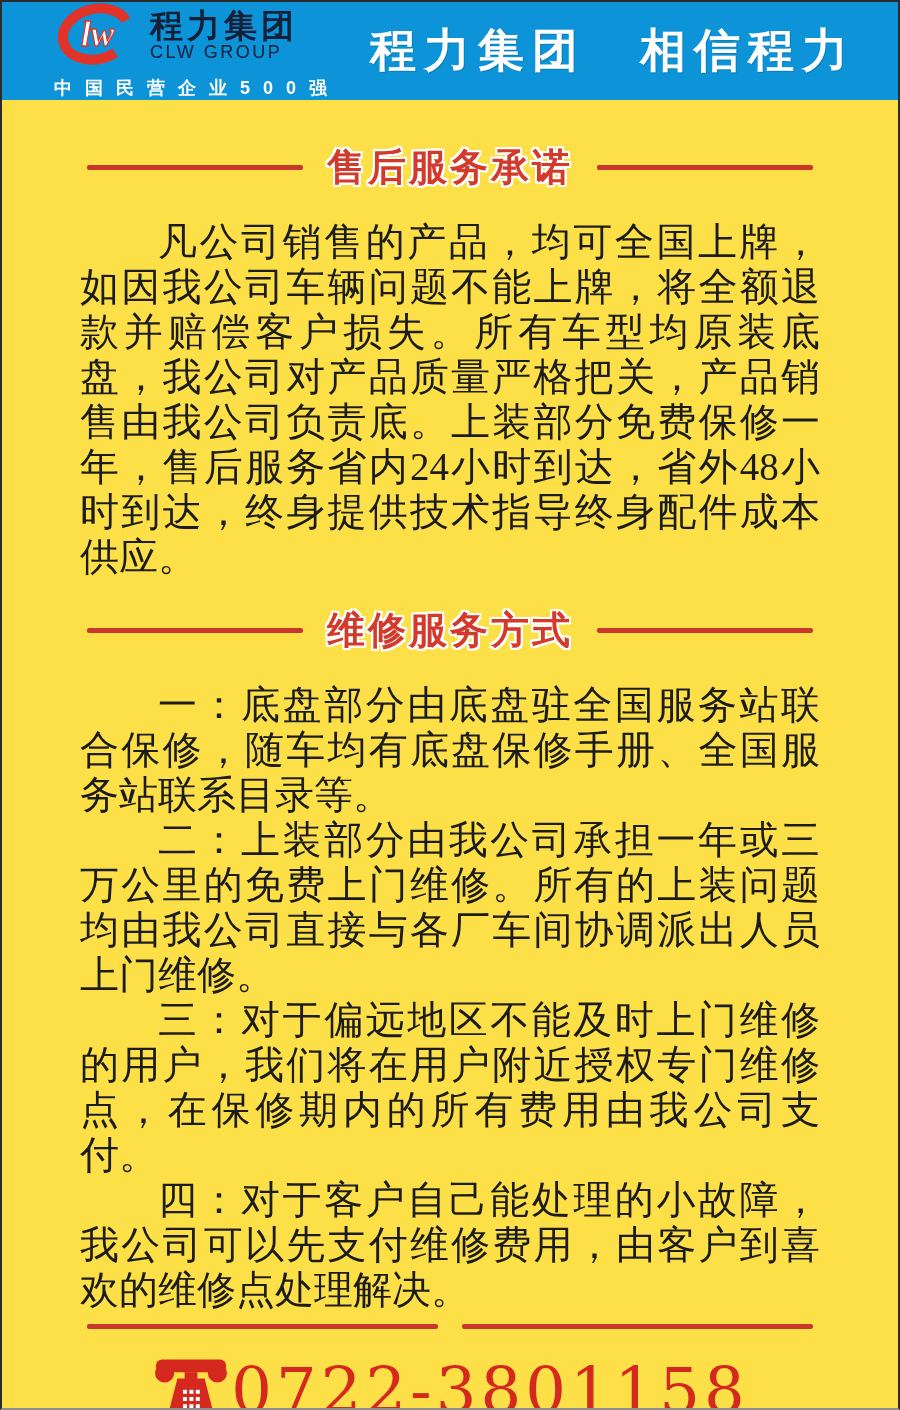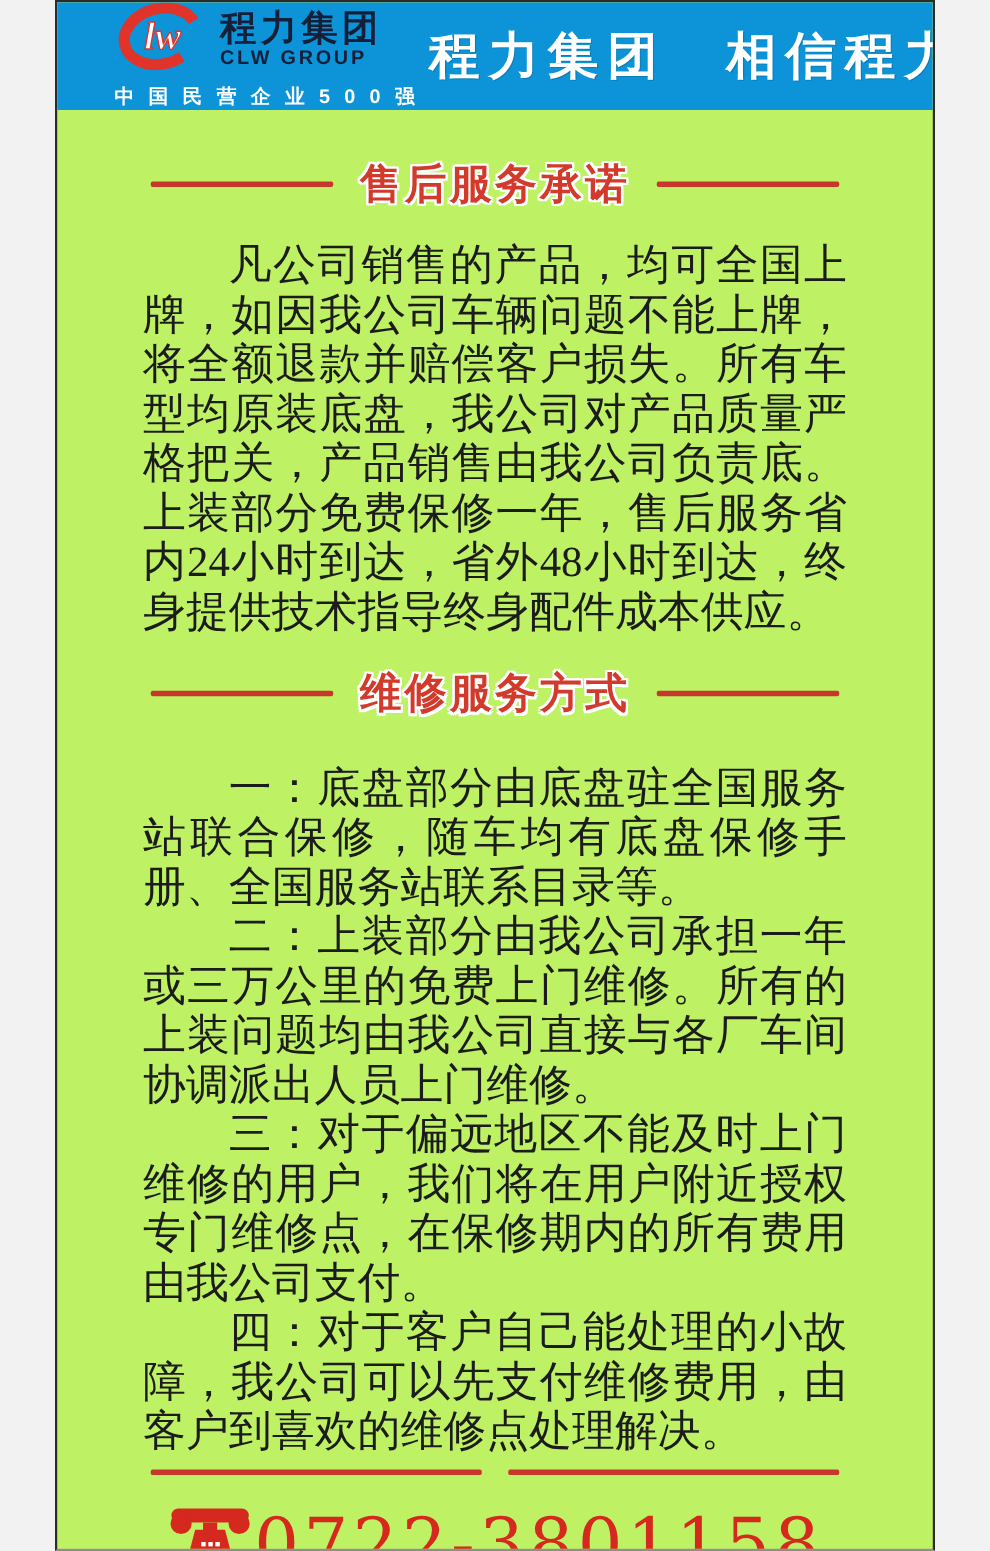--- a/index.html
+++ b/index.html
@@ -1,19 +1,19 @@
 <!DOCTYPE html>
 <html><head>
 <meta charset="utf-8">
 <style>
   html,body{margin:0;padding:0;background:#f2f2f2;}
   .page{
     position:relative;
-    width:800px;height:1410px;
-    background:#bef264;
+    width:900px;height:1410px;
+    background:#fde047;
     border:2px solid #2b2b2b;
     border-bottom-color:#8f8f8f;
     box-sizing:border-box;
     font-family:"Liberation Serif",serif;
     overflow:hidden;
     margin:0 auto;
   }
   
   .header{
     height:98px;
@@ -25,21 +25,21 @@
   }
   .logo-wrap{display:flex;flex-direction:column;justify-content:center;}
   .logo-row1{display:flex;align-items:center;gap:12px;}
   .logo-names{display:flex;flex-direction:column;line-height:1.05;}
   .company-cn{
     font-family:Liberation Serif, serif;
     font-size:33px;font-weight:bold;color:#141f38;letter-spacing:4px;
   }
   .company-en{
     font-family:"Liberation Sans",sans-serif;
-    font-size:18px;font-weight:bold;color:#141f38;letter-spacing:2.5px;
+    font-size:18px;font-weight:normal;color:#141f38;letter-spacing:2.5px;
   }
   .logo-sub{
     font-family:"Liberation Sans",sans-serif;
     color:#ffffff;font-size:18px;font-weight:bold;letter-spacing:13px;
     margin-top:7px;white-space:nowrap;
   }
   .tagline{
     margin-left:auto;
     color:#ffffff;
     font-size:46px;
@@ -60,21 +60,21 @@
     font-weight:900;
     font-size:38px;
     letter-spacing:3px;
     color:#d23a2c;
     white-space:nowrap;
     text-shadow:
       -2px -2px 0 #fff, 2px -2px 0 #fff, -2px 2px 0 #fff, 2px 2px 0 #fff,
       -2px 0 0 #fff, 2px 0 0 #fff, 0 -2px 0 #fff, 0 2px 0 #fff;
   }
   .sec1{margin:42px 0 26px;}
-  .sec2{margin:26px 0 38px;}
+  .sec2{margin:26px 0 26px;}
   .sec3{margin:12px 0 24px;}
   
   .body-text{
     padding:0 78px;
     font-size:39px;
     line-height:45px;
     color:#1c1c1c;
     text-align:justify;
   }
   .body-text p{margin:0;text-indent:2em;}

